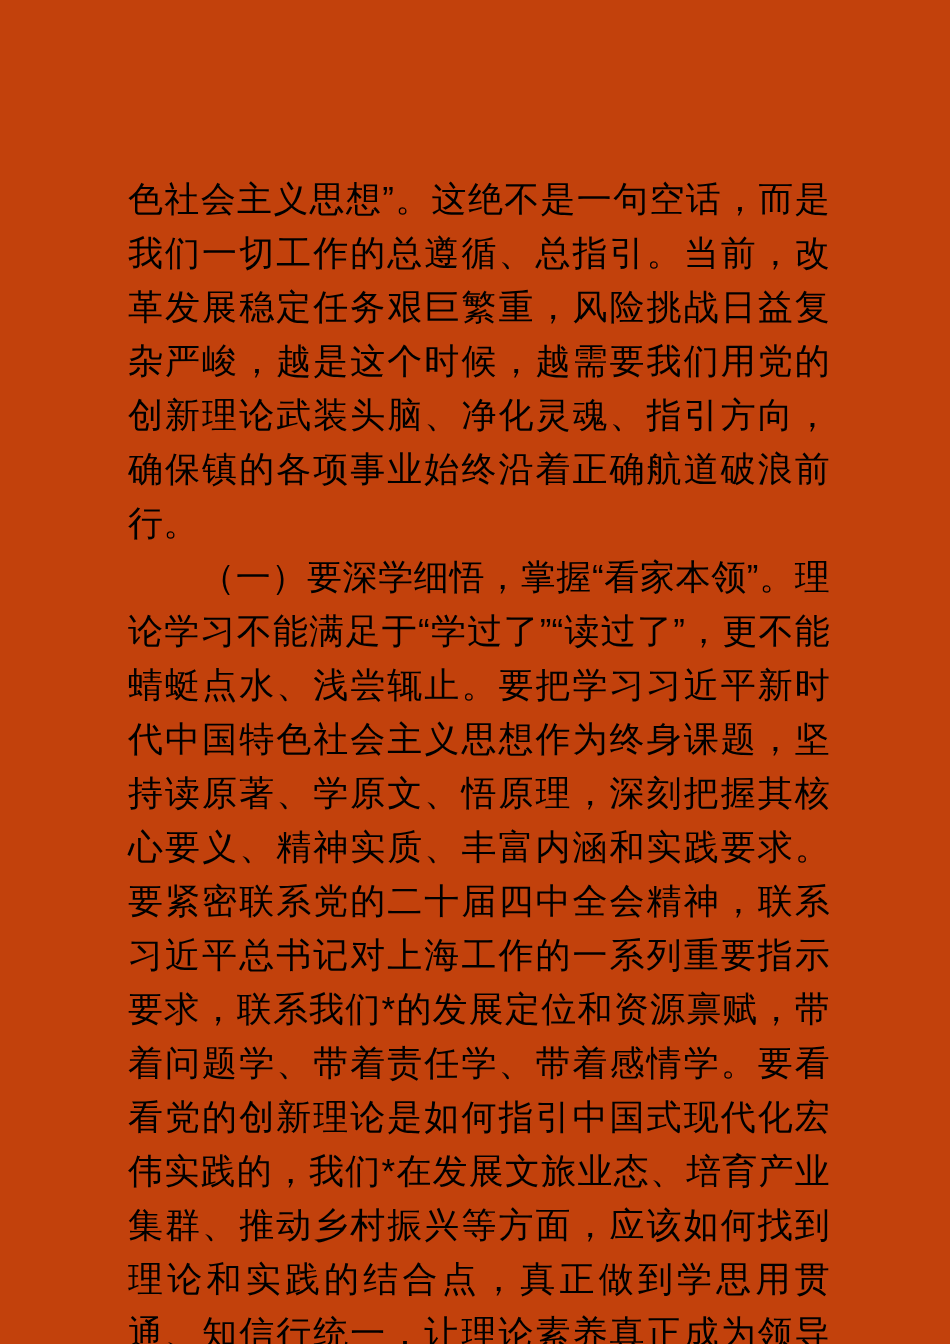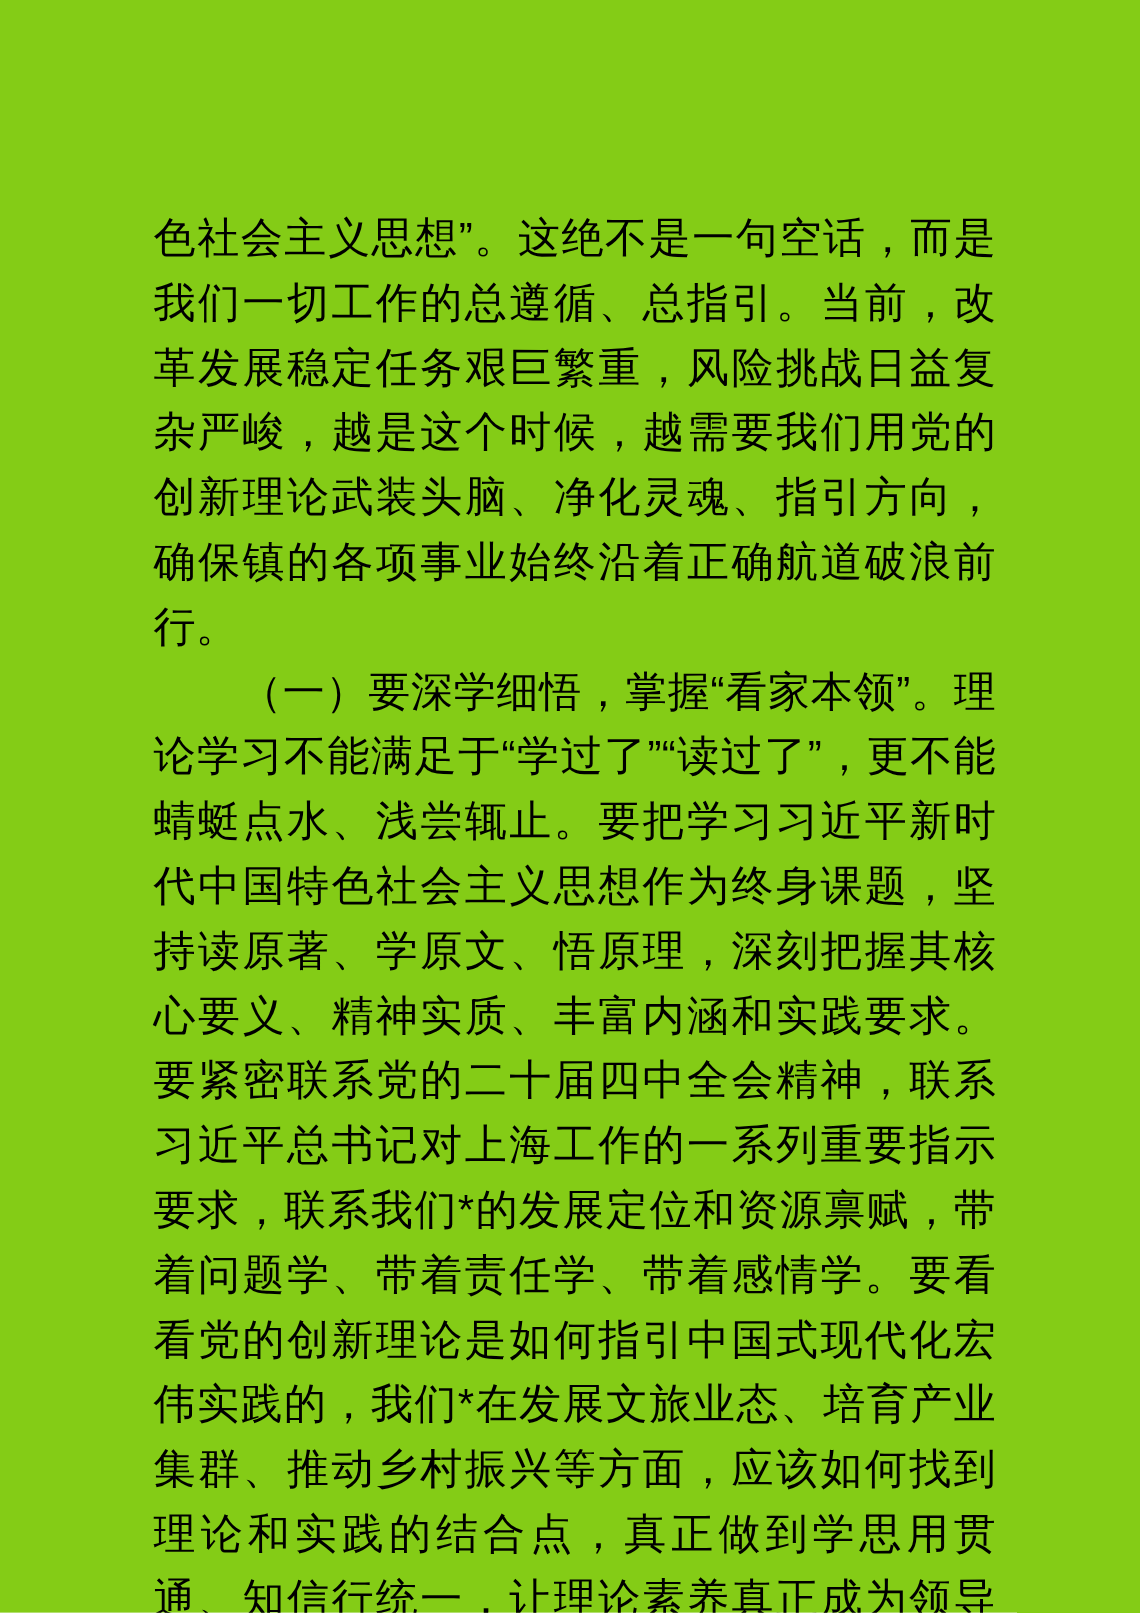--- a/index.html
+++ b/index.html
@@ -10,21 +10,21 @@
   body {
     width: 950px;
     height: 1344px;
     overflow: hidden;
     font-family: "Liberation Sans", "DejaVu Sans", sans-serif;
   }
   .page {
     position: relative;
     width: 950px;
     height: 1344px;
-    background: #84cc16;
+    background: #c2410c;
     box-sizing: border-box;
   }
   .doc-body {
     position: absolute;
     left: 128px;
     top: 172px;
     width: 702px;
   }
   .para {
     margin: 0;

